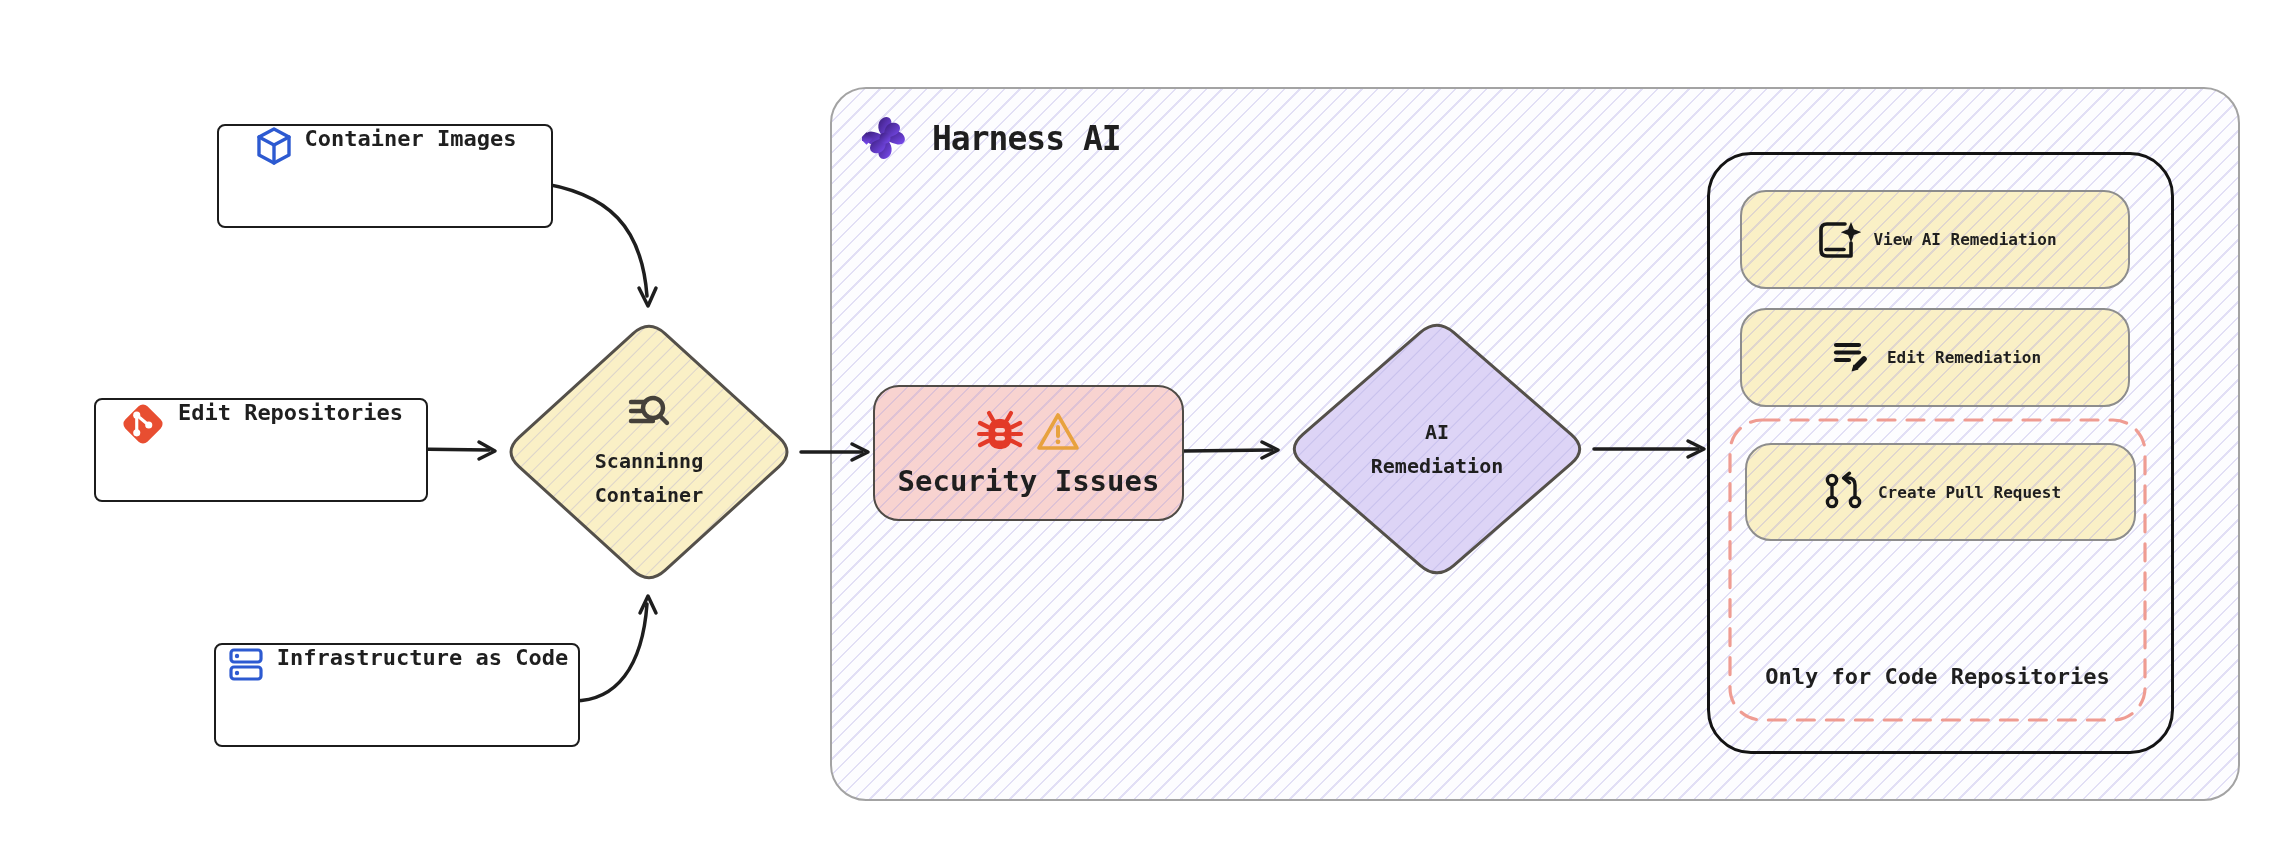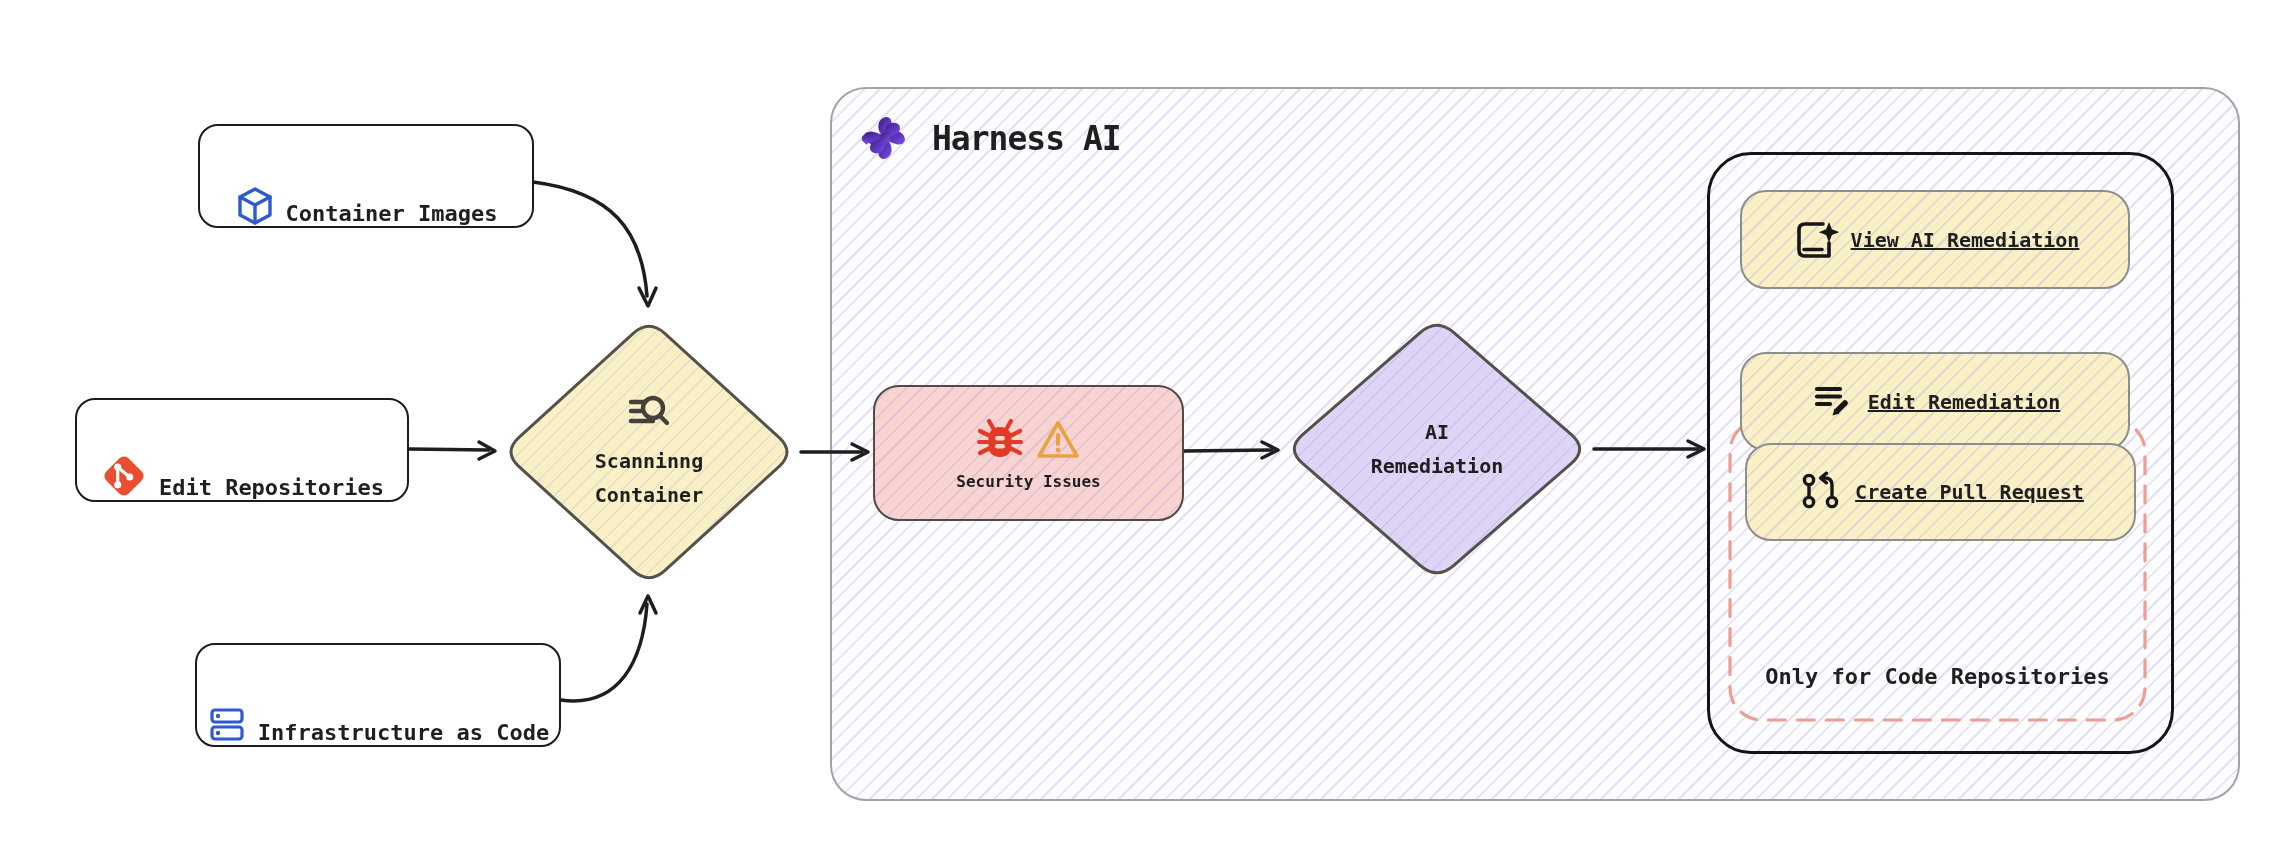--- a/index.html
+++ b/index.html
@@ -13,48 +13,48 @@
   .harness{position:absolute;left:830px;top:87px;width:1406px;height:710px;border:2.5px solid #a3a3a3;
            border-radius:36px;background-color:#fdfdff;z-index:1;}
   .harness-header{position:absolute;left:30px;top:24px;display:flex;align-items:center;gap:24px;}
   .harness-title{font-size:33px;font-weight:700;letter-spacing:-1px;}
 
   
   .arrows{position:absolute;left:0;top:0;width:2278px;height:862px;z-index:2;pointer-events:none;}
 
   
   .node-label{font-weight:700;white-space:nowrap;}
-  .src{position:absolute;display:flex;align-items:flex-end;justify-content:center;gap:11px;background:#ffffff;
-       border:2.5px solid #1c1c1c;border-radius:20px;z-index:3;}
+  .src{position:absolute;display:flex;align-items:flex-start;justify-content:center;gap:11px;background:#ffffff;
+       border:2.5px solid #1c1c1c;border-radius:8px;z-index:3;margin-left:19px;}
   .src .node-label{font-size:22px;}
   .src-container{left:198px;top:124px;width:332px;height:100px;}
   .src-repos{left:75px;top:398px;width:330px;height:100px;}
   .src-iac{left:195px;top:643px;width:362px;height:100px;}
 
   
   .diamond{position:absolute;z-index:3;}
   .diamond svg.shape{position:absolute;left:0;top:0;}
   .d-scan{left:500px;top:316px;width:298px;height:272px;}
   .d-rem{left:1283px;top:315px;width:308px;height:268px;}
   .d-content{position:absolute;inset:0;display:flex;flex-direction:column;align-items:center;justify-content:center;gap:8px;}
   .d-lines{text-align:center;font-size:20px;font-weight:700;line-height:34px;}
 
   
   .issues{position:absolute;left:873px;top:385px;width:307px;height:132px;border:2.5px solid #4f4b46;border-radius:26px;
           background-color:#f8d3d0;display:flex;flex-direction:column;align-items:center;justify-content:center;gap:10px;z-index:3;}
   .issues-icons{display:flex;align-items:center;gap:10px;}
-  .issues .node-label{font-size:16px;}
+  .issues .node-label{font-size:29px;}
 
   
   .panel{position:absolute;left:1707px;top:152px;width:461px;height:596px;border:3px solid #141414;border-radius:44px;z-index:3;}
   .abtn{position:absolute;display:flex;align-items:center;justify-content:center;gap:12px;background-color:#faf0c6;
         border:2px solid #8d8d8d;border-radius:26px;z-index:4;}
-  .abtn .node-label{font-size:20px;text-decoration:underline;}
+  .abtn .node-label{font-size:16px;}
   .btn-view{left:1740px;top:190px;width:386px;height:95px;}
-  .btn-edit{left:1740px;top:308px;width:386px;height:95px;margin-top:44px;}
+  .btn-edit{left:1740px;top:308px;width:386px;height:95px;}
   .btn-pr{left:1745px;top:443px;width:387px;height:94px;}
   .btn-sugg{left:1748px;top:558px;width:392px;height:94px;}
   .dashed-group{position:absolute;left:1728px;top:418px;width:419px;height:304px;z-index:3;}
   .group-note{position:absolute;left:1728px;top:664px;width:419px;text-align:center;font-size:22px;font-weight:700;z-index:4;}
 </style>
 </head>
 <body>
 
 <div class="canvas">
 

